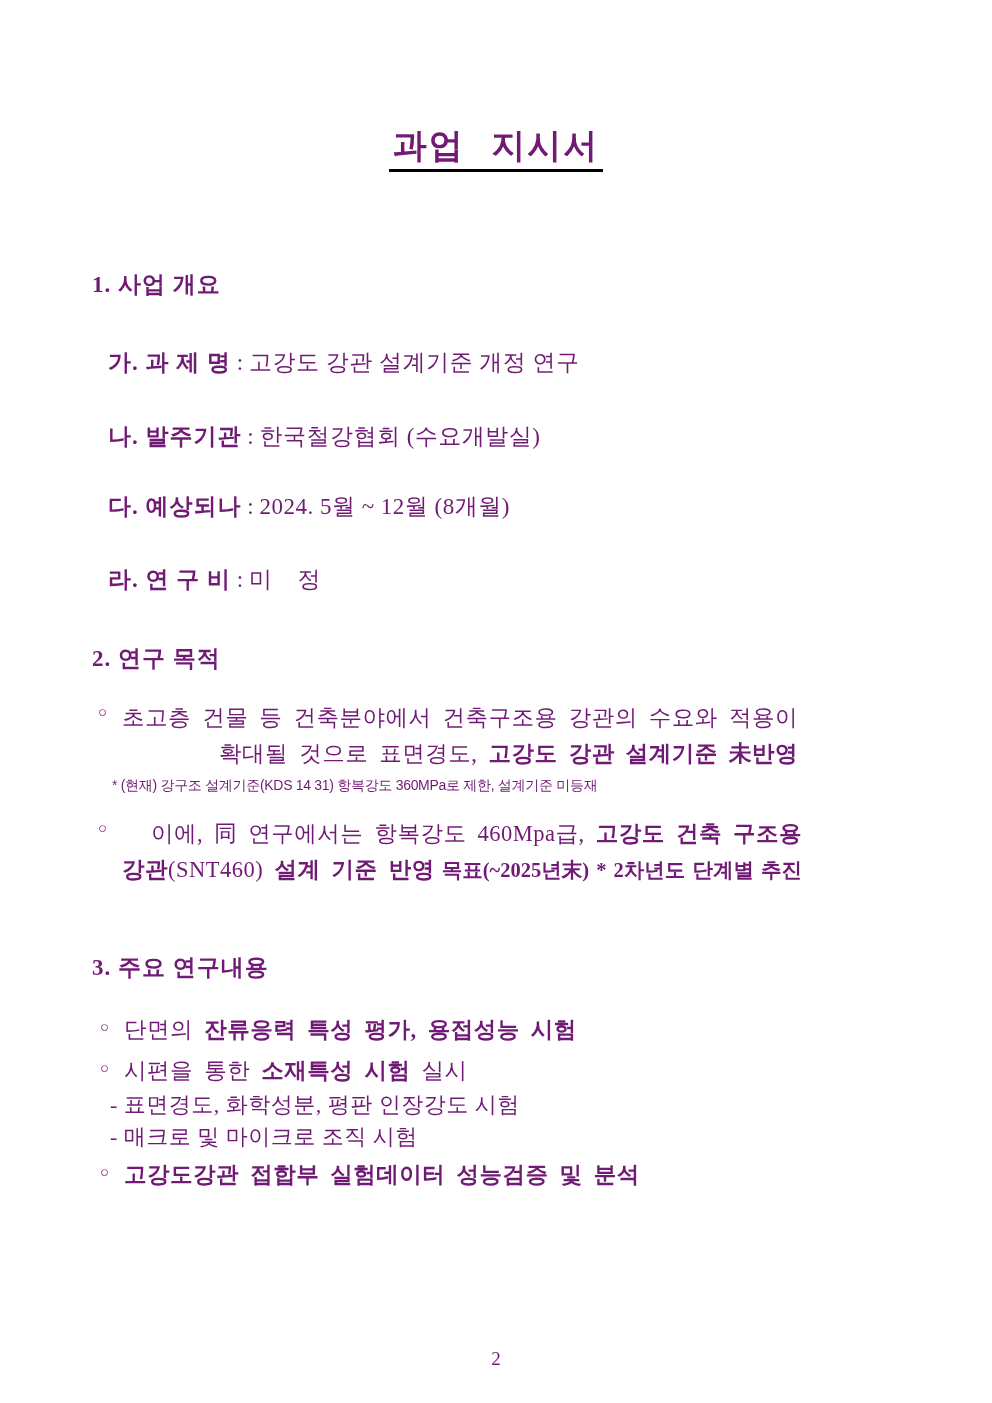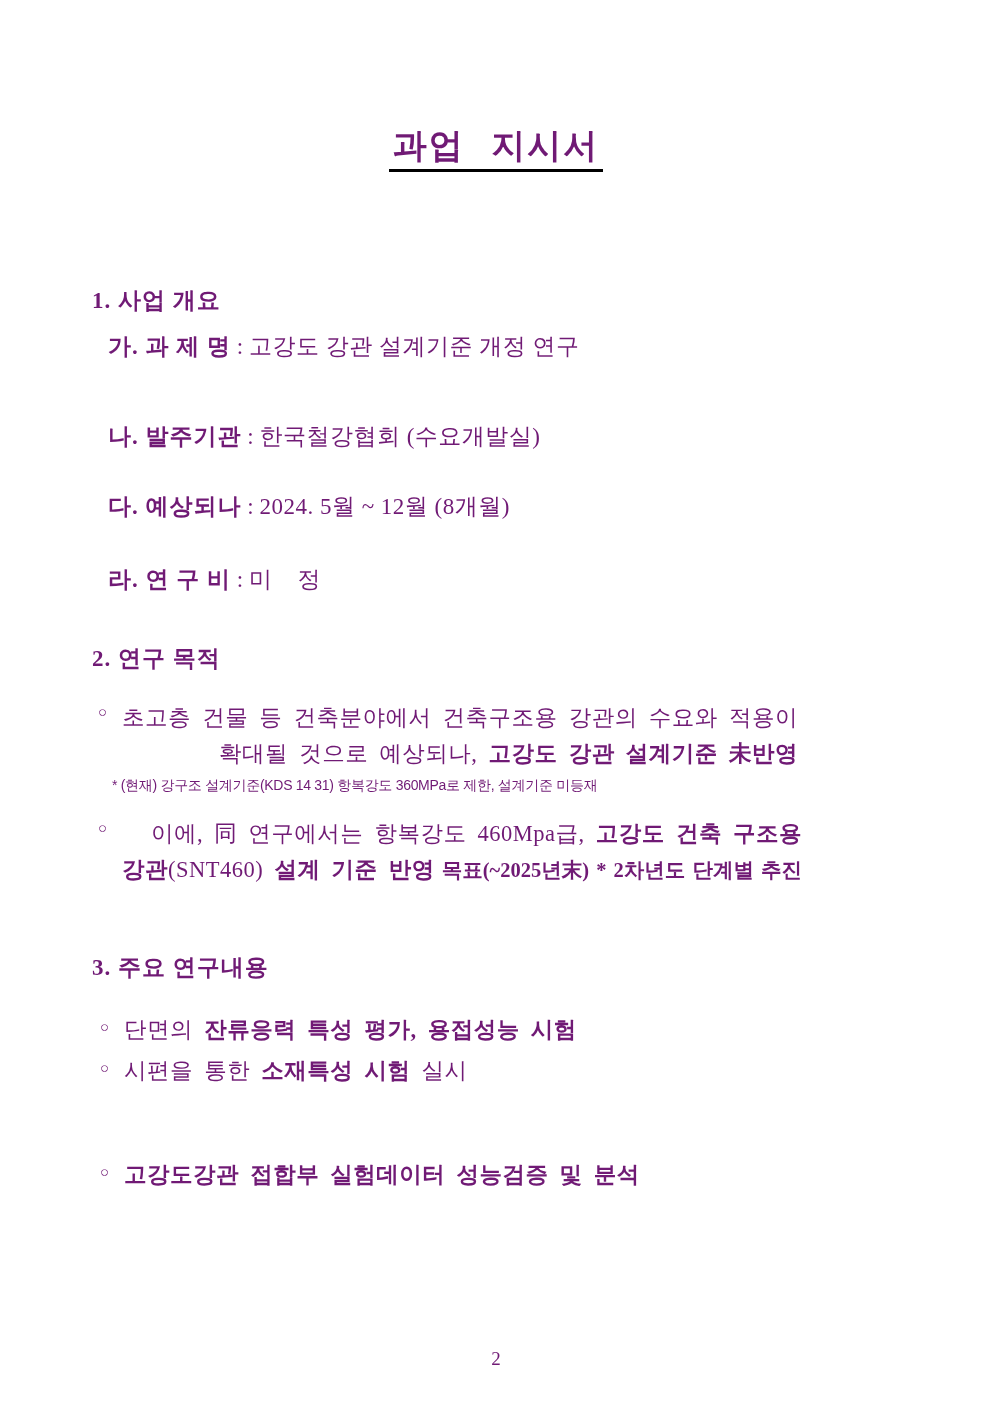--- a/index.html
+++ b/index.html
@@ -33,35 +33,35 @@
   }
 
   
   .sec-heading {
     left: 92px;
     font-size: 23px;
     font-weight: bold;
     letter-spacing: 1px;
     line-height: 1.15;
   }
-  .h1 { top: 288px; }
+  .h1 { top: 272px; }
   .h2 { top: 646px; }
   .h3 { top: 955px; }
 
   
   .kv-item {
     left: 108px;
     font-size: 23px;
     line-height: 1.15;
     white-space: pre-wrap;
   }
   .kv-label { font-weight: bold; letter-spacing: 1px; white-space: pre-wrap; }
   .kv-sep   { white-space: pre-wrap; }
   .kv-value { white-space: pre-wrap; letter-spacing: 0.5px; }
-  .item-ga { top: 334px; }
+  .item-ga { top: 350px; }
   .item-na { top: 424px; }
   .item-da { top: 494px; }
   .item-ra { top: 567px; }
 
   
   .bullet-row { display: flex; align-items: flex-start; }
   .bullet-glyph {
     font-size: 15px;
     width: 24px;
     flex: 0 0 24px;
@@ -133,21 +133,21 @@
   <div class="abs kv-item item-da"><span class="kv-label">다. 예상되나</span><span class="kv-sep"> : </span><span class="kv-value">2024. 5월 ~ 12월 (8개월)</span></div>
 
   <div class="abs kv-item item-ra"><span class="kv-label">라. 연 구 비</span><span class="kv-sep"> : </span><span class="kv-value">미    정</span></div>
 
   <div class="abs sec-heading h2">2. 연구 목적</div>
 
   <div class="abs bullet-row b2-1">
     <span class="bullet-glyph">○</span>
     <div class="bullet-body s2-body">
       <div class="line"><span>초고층 건물 등 건축분야에서 건축구조용 강관의 수요와 적용이</span></div>
-      <div class="line"><span>확대될 것으로 예상되나, </span><b>고강도 강관 설계기준 未반영</b></div>
+      <div class="line"><span>확대될 것으로 표면경도, </span><b>고강도 강관 설계기준 未반영</b></div>
     </div>
   </div>
   <div class="abs footnote fn-1">* (현재) 강구조 설계기준(KDS 14 31) 항복강도 360MPa로 제한, 설계기준 미등재</div>
 
   <div class="abs bullet-row b2-2">
     <span class="bullet-glyph">○</span>
     <div class="bullet-body s2-body">
       <div class="line"><span>이에, 同 연구에서는 항복강도 460Mpa급, </span><b>고강도 건축 구조용</b></div>
       <div class="line"><b>강관</b><span>(SNT460)</span><b> 설계 기준 반영</b><span class="small-tail"> 목표(~2025년末) * 2차년도 단계별 추진</span></div>
     </div>
@@ -161,20 +161,24 @@
       <div class="line"><span>단면의 </span><b>잔류응력 특성 평가, 용접성능 시험</b></div>
     </div>
   </div>
 
   <div class="abs bullet-row b3-2">
     <span class="bullet-glyph">○</span>
     <div class="bullet-body s3-body">
       <div class="line"><span>시편을 통한 </span><b>소재특성 시험</b><span> 실시</span></div>
     </div>
   </div>
+  <div class="abs sub-list subs-1">
+    <div class="sub-line">- 표면경도, 화학성분, 평판 인장강도 시험</div>
+    <div class="sub-line">- 매크로 및 마이크로 조직 시험</div>
+  </div>
 
   <div class="abs bullet-row b3-3">
     <span class="bullet-glyph">○</span>
     <div class="bullet-body s3-body">
       <div class="line"><b>고강도강관 접합부 실험데이터 성능검증 및 분석</b></div>
     </div>
   </div>
 
   <div class="abs page-num">2</div>
 

